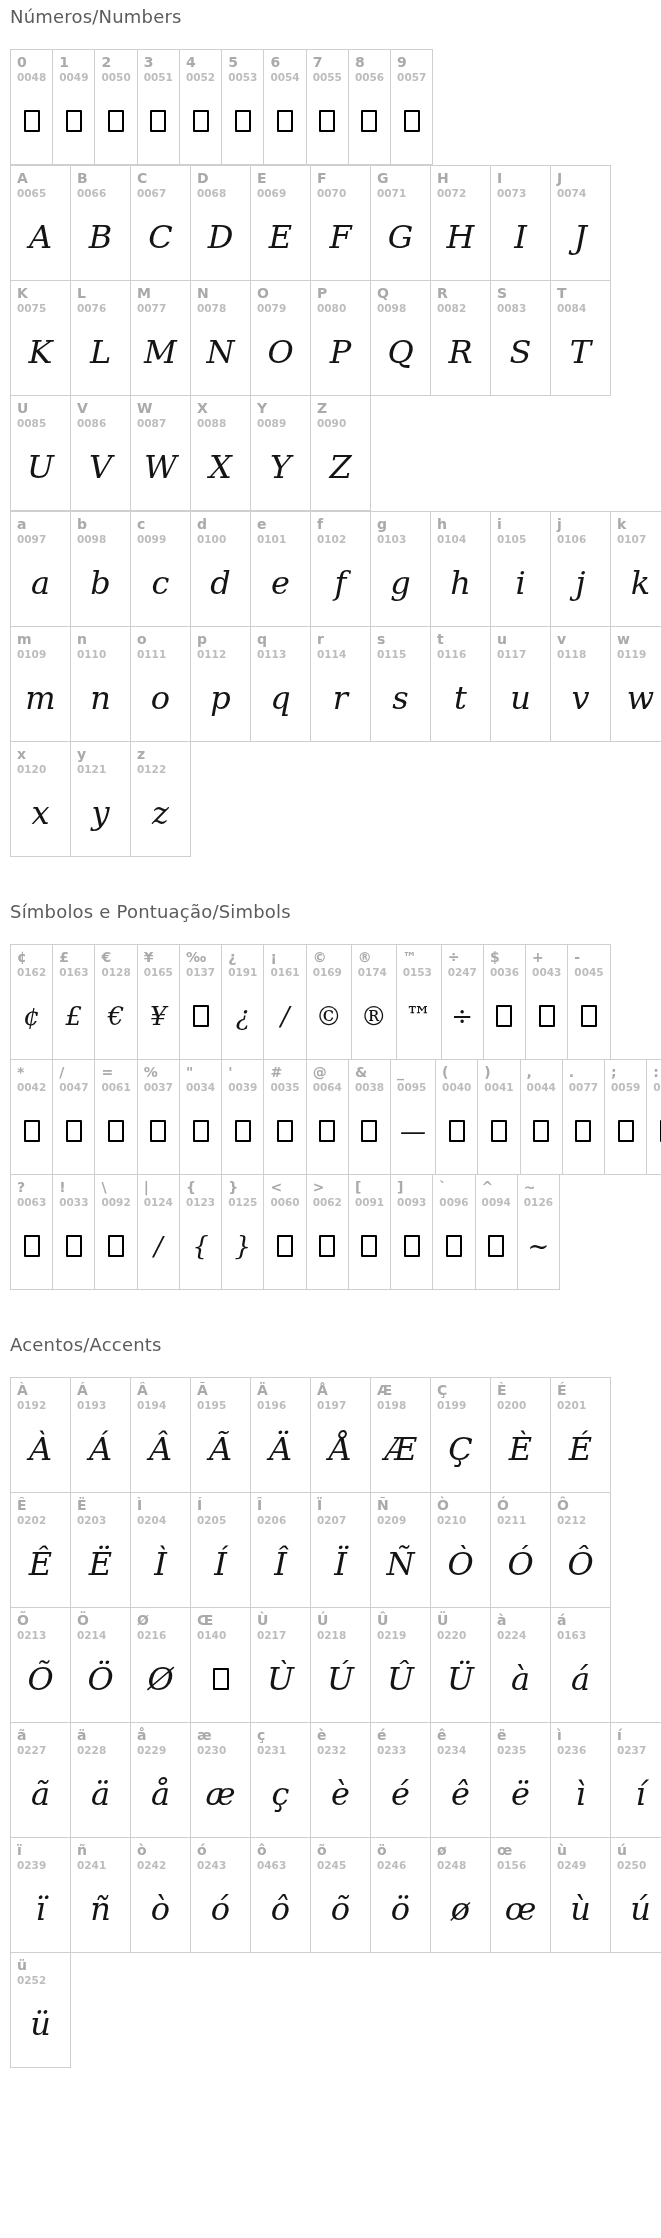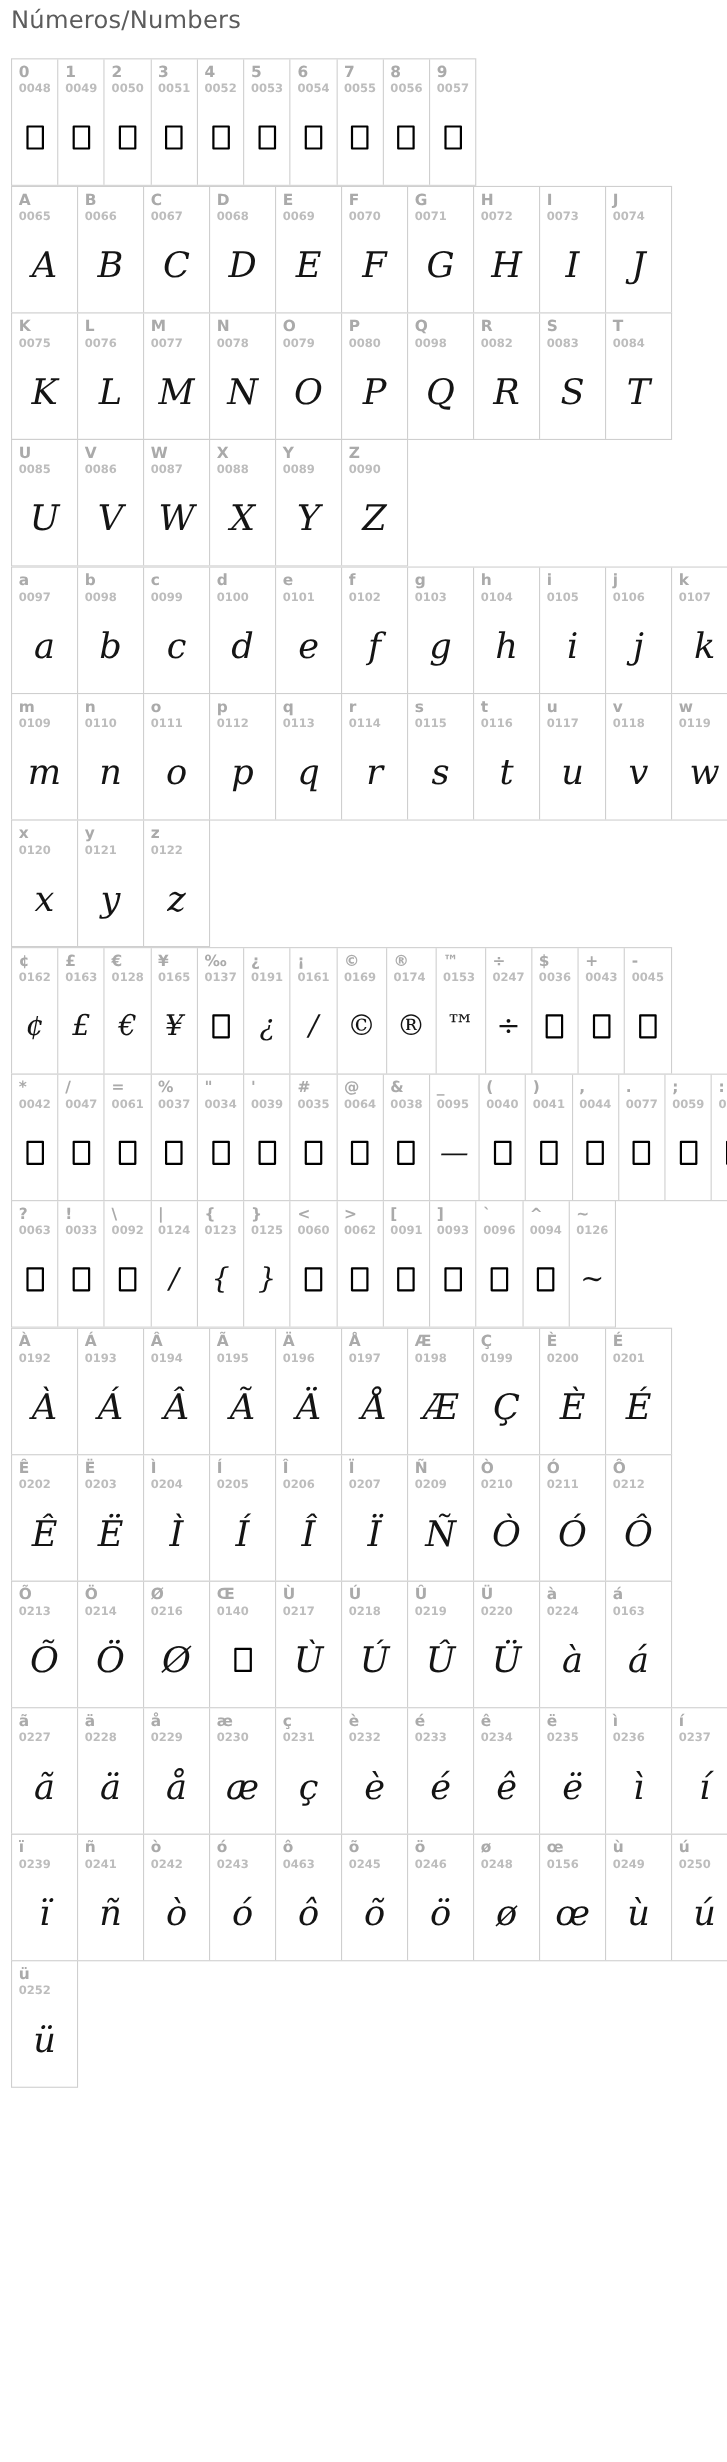--- a/index.html
+++ b/index.html
@@ -2,21 +2,21 @@
 <html><head>
 <meta charset="utf-8">
 <style>
   html, body { margin:0; padding:0; background:#ffffff; }
   body {
     width:661px; height:2238px; overflow:hidden;
     font-family:"DejaVu Sans", "Liberation Sans", sans-serif;
   }
   #charmap { padding:4px 0 0 10px; }
   h2.section-title {
-    font-size:22px; font-weight:400; color:#5c5c5c;
+    font-size:18px; font-weight:400; color:#5c5c5c;
     margin:44px 0 22px 0; letter-spacing:0.2px;
   }
   section:first-of-type h2.section-title { margin-top:2px; }
   .char-row {
     display:flex; width:max-content;
     border:1px solid #cfcfcf; background:#fff;
   }
   .char-row + .char-row { margin-top:-1px; }
   .char-cell {
     display:flex; flex-direction:column;
@@ -388,20 +388,21 @@
           <div class="cell-glyph">y</div>
         </div>
         <div class="char-cell">
           <div class="cell-label">z</div>
           <div class="cell-code">0122</div>
           <div class="cell-glyph">z</div>
         </div>
       </div>
     </section>
     <section>
+      <h2 class="section-title">Símbolos e Pontuação/Simbols</h2>
       <div class="char-row narrow">
         <div class="char-cell">
           <div class="cell-label">¢</div>
           <div class="cell-code">0162</div>
           <div class="cell-glyph">¢</div>
         </div>
         <div class="char-cell">
           <div class="cell-label">£</div>
           <div class="cell-code">0163</div>
           <div class="cell-glyph">£</div>
@@ -667,20 +668,21 @@
           </div>
         </div>
         <div class="char-cell">
           <div class="cell-label">~</div>
           <div class="cell-code">0126</div>
           <div class="cell-glyph">~</div>
         </div>
       </div>
     </section>
     <section>
+      <h2 class="section-title">Acentos/Accents</h2>
       <div class="char-row wide">
         <div class="char-cell">
           <div class="cell-label">À</div>
           <div class="cell-code">0192</div>
           <div class="cell-glyph">À</div>
         </div>
         <div class="char-cell">
           <div class="cell-label">Á</div>
           <div class="cell-code">0193</div>
           <div class="cell-glyph">Á</div>

